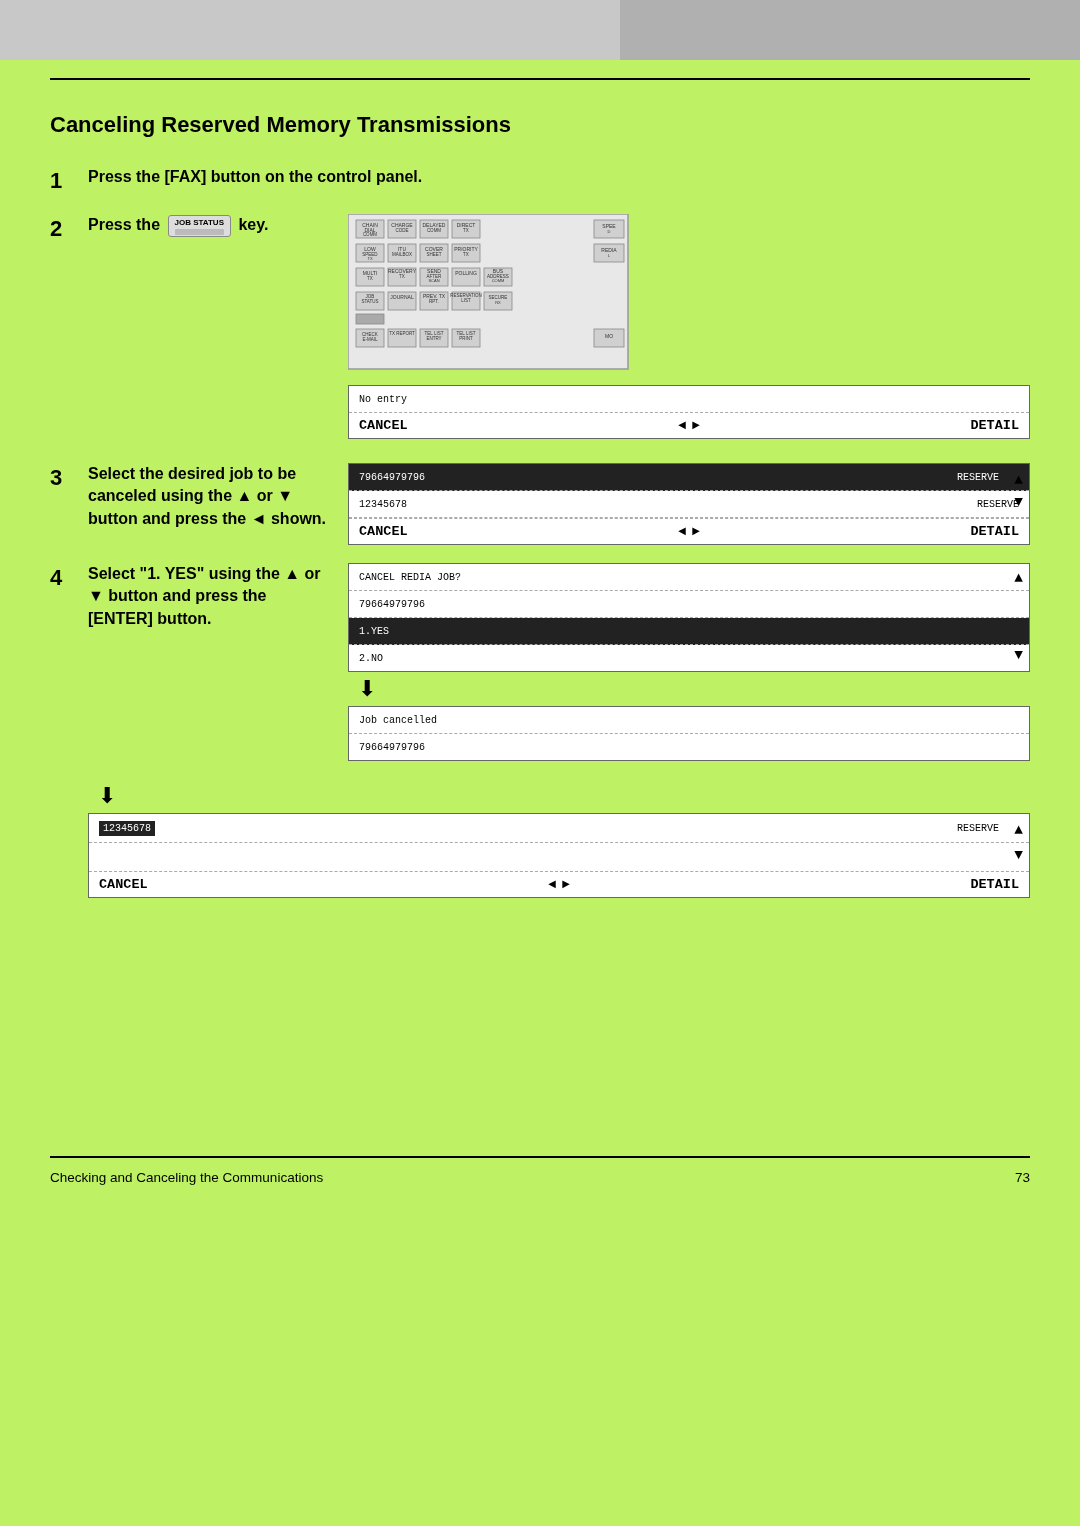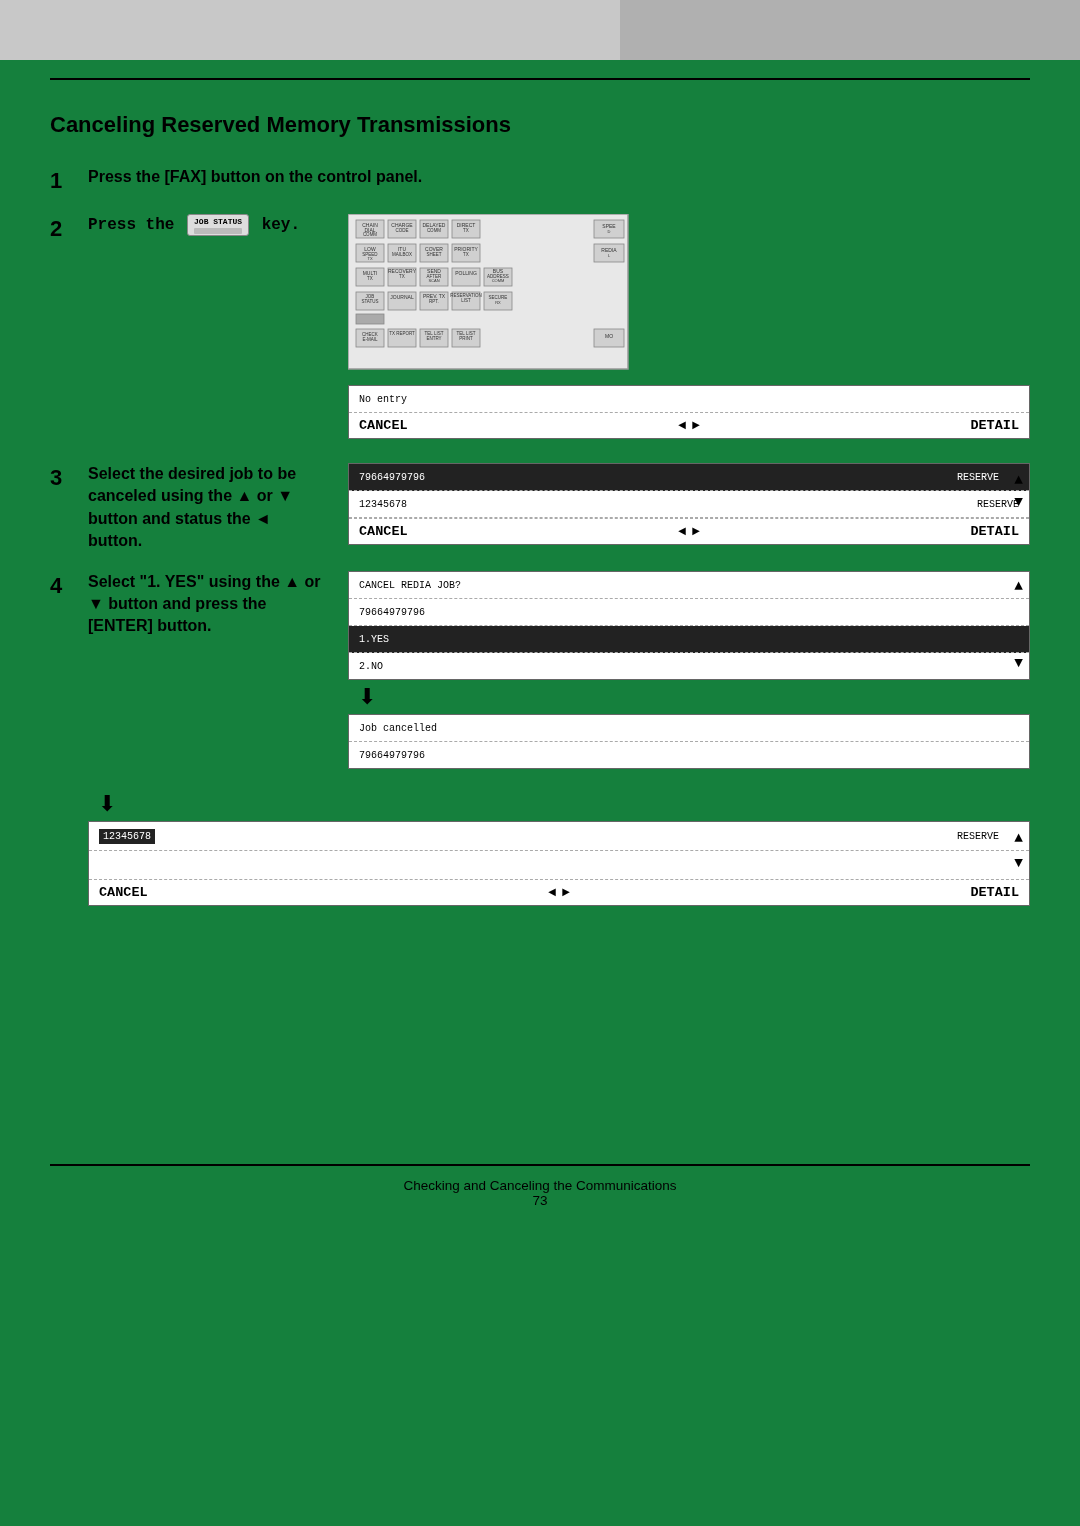--- a/index.html
+++ b/index.html
@@ -8,21 +8,21 @@
       width: 1080px;
       min-height: 1526px;
       background: #fff;
       color: #000;
       font-size: 15px;
     }
 
     .page-wrapper {
       width: 1080px;
       min-height: 1526px;
-      background: #15803d;
+      background: #bef264;
       position: relative;
       padding: 0;
     }
 
     
     .top-bar {
       width: 100%;
       height: 60px;
       background: #c8c8c8;
       position: relative;
@@ -105,21 +105,20 @@
     .step2-left {
       min-width: 38px;
       font-size: 22px;
       font-weight: bold;
       margin-top: 2px;
     }
 
     .step2-middle {
       flex: 0 0 260px;
       padding-right: 4px;
-      font-family: Liberation Mono, monospace;
     }
 
     .step2-right {
       flex: 1;
     }
 
     
     .bullet-list {
       list-style: disc;
       padding-left: 18px;
@@ -270,21 +269,20 @@
       border-top: 2px solid #000;
       margin: 0 50px;
     }
 
     .bottom-bar {
       display: flex;
       justify-content: space-between;
       align-items: center;
       padding: 12px 50px 16px 50px;
       font-size: 13.5px;
-      flex-direction: column;
     }
 
     
     .fax-panel-svg {
       width: 320px;
       height: 160px;
     }
 
     .lcd-relative {
       position: relative;
@@ -444,21 +442,21 @@
             </span>
             <span class="lcd-detail-btn">DETAIL</span>
           </div>
         </div>
       </div>
     </div>
 
     <div class="step3-wrapper">
       <div class="step3-left">3</div>
       <div class="step3-middle">
-        <div class="step-text">Select the desired job to be canceled using the ▲ or ▼ button and status the ◄ button.</div>
+        <div class="step-text">Select the desired job to be canceled using the ▲ or ▼ button and press the ◄ shown.</div>
       </div>
       <div class="step3-right">
 
         <div class="lcd-panel lcd-relative">
           <span class="right-arrow-abs" style="top:8px;">▲</span>
           <div class="lcd-row selected">
             <span class="lcd-row-text">79664979796</span>
             <span class="lcd-row-text" style="margin-right:20px;">RESERVE</span>
           </div>
           <div class="lcd-row">

